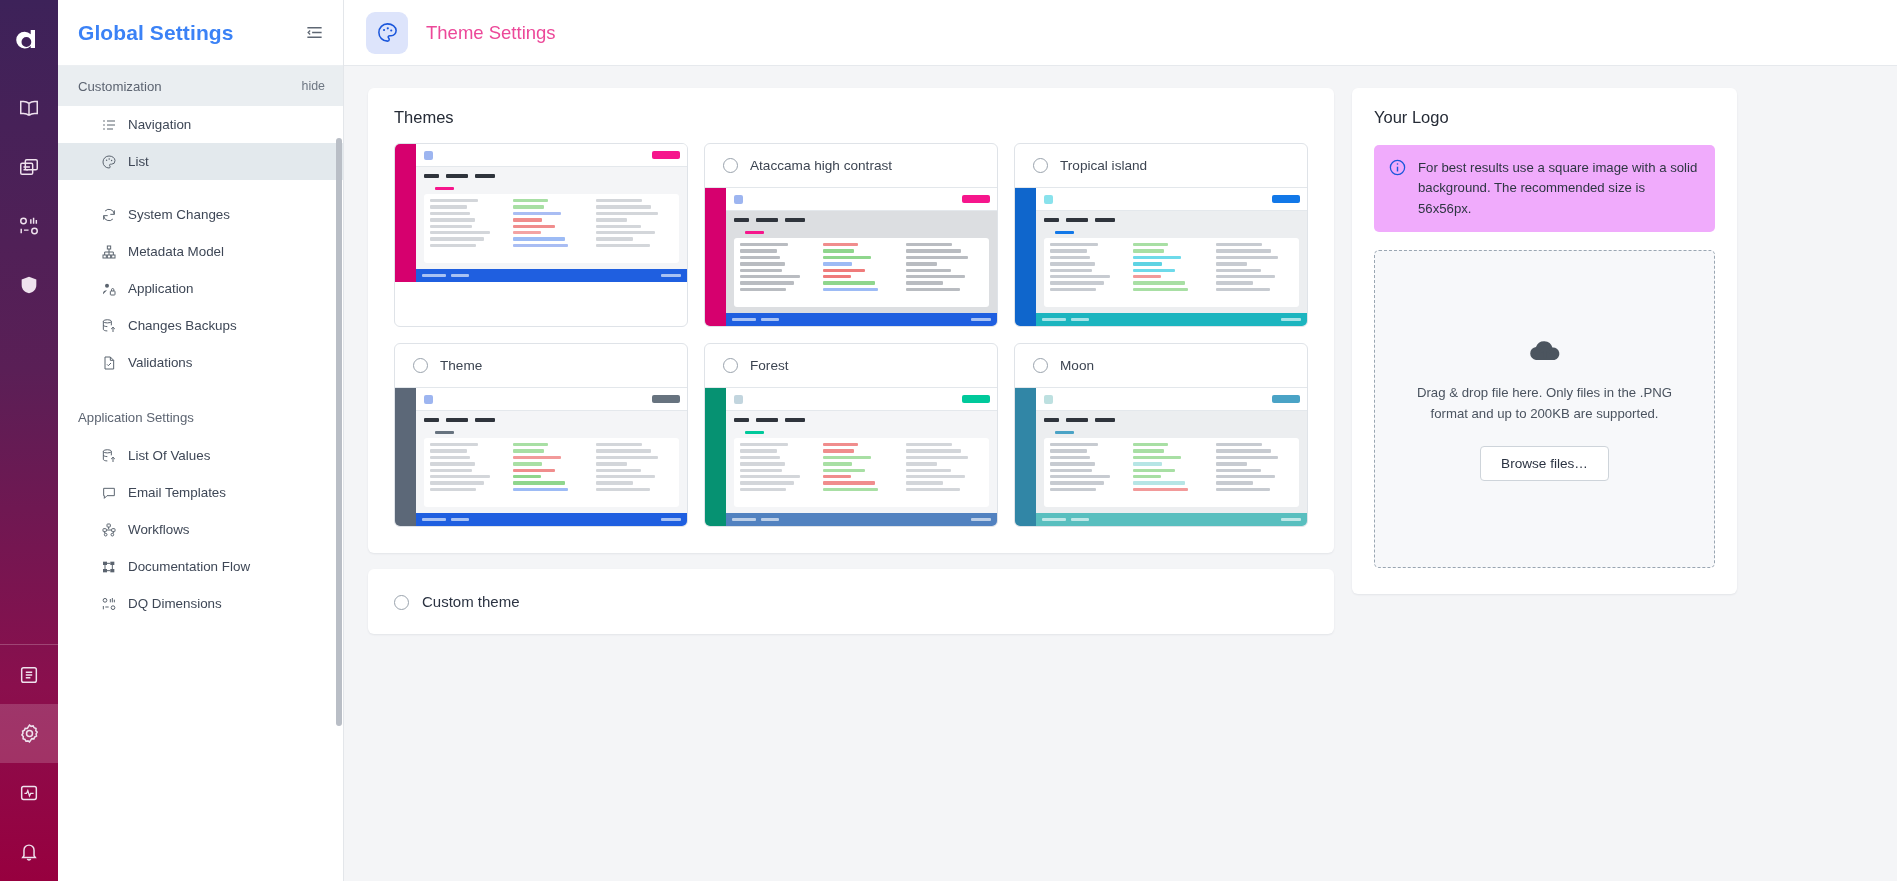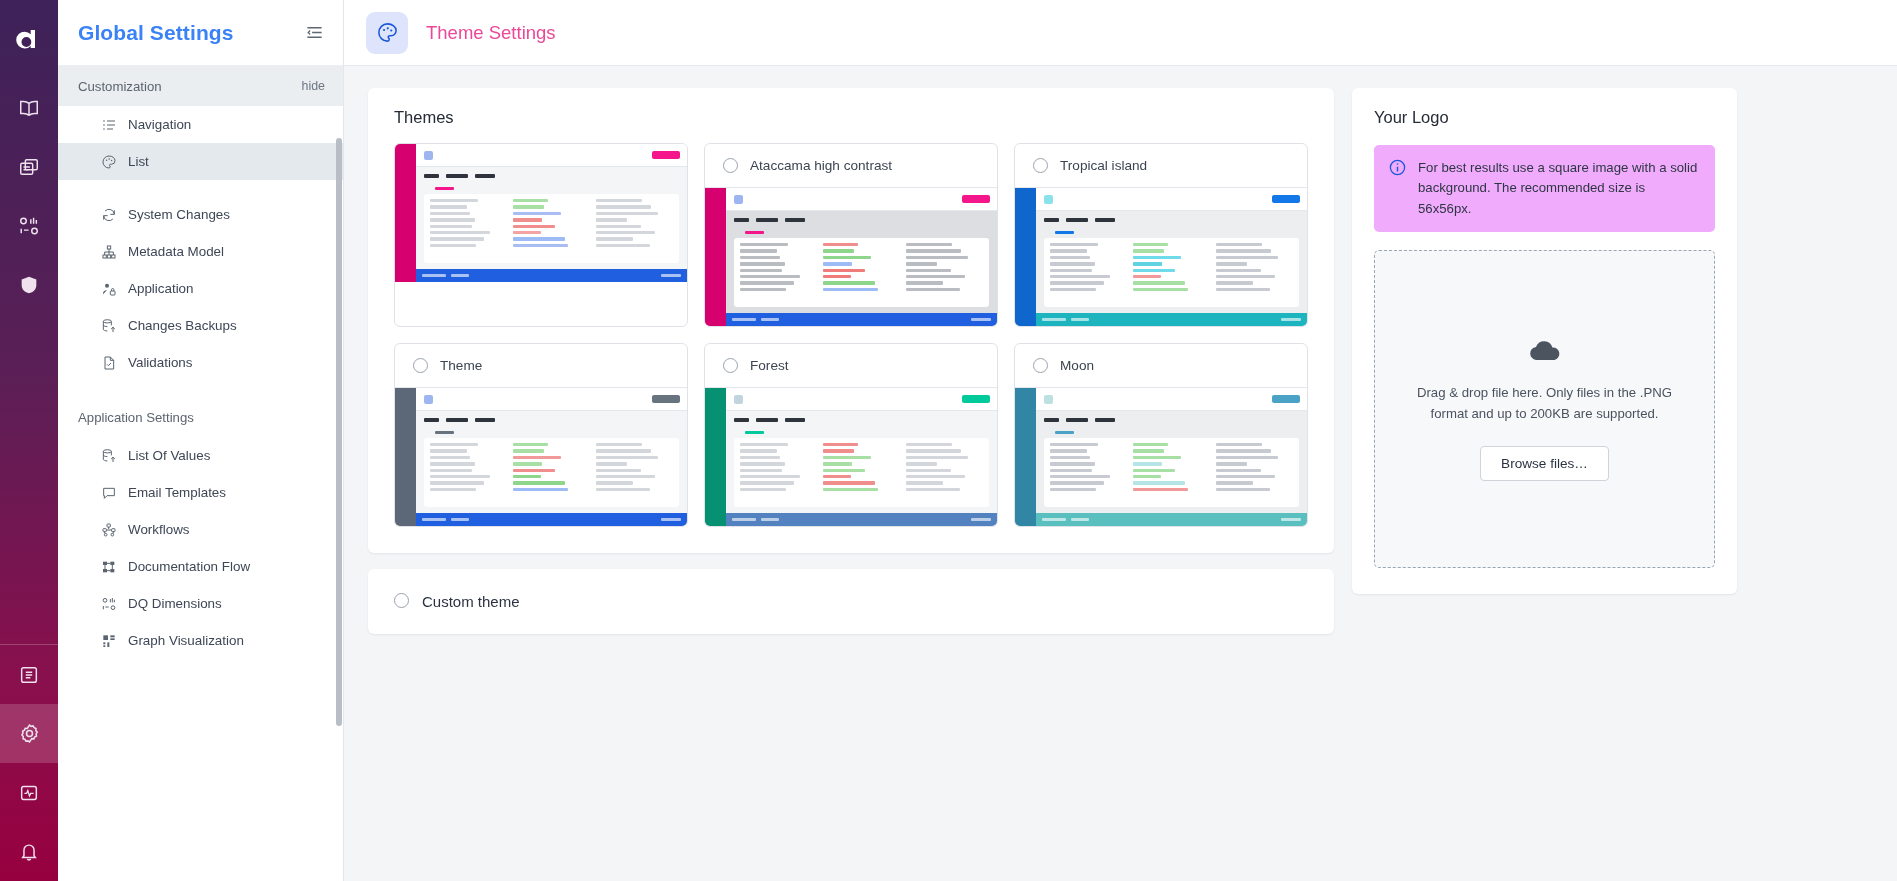--- a/index.html
+++ b/index.html
@@ -104,21 +104,21 @@
   .prev-tabs { display: flex; gap: 7px; height: 11px; align-items: flex-start; }
   .prev-tab { height: 4px; background: #2f343c; border-radius: 1px; }
   .prev-tabunder { height: 3px; border-radius: 1px; margin: 2px 0 0 11px; width: 19px; }
   .prev-panel { flex: 1 1 auto; background: #fff; border-radius: 3px; margin-top: 4px; display: grid; grid-template-columns: 1fr 1fr 1fr; padding: 5px 6px; gap: 0 6px; }
   .prev-col { display: flex; flex-direction: column; gap: 3px; }
   .prev-row { height: 3.4px; border-radius: 1px; background: #d3d6da; }
   .prev-foot { height: 13px; display: flex; align-items: center; justify-content: space-between; padding: 0 6px; }
   .prev-foot span { height: 3px; border-radius: 1px; background: rgba(255,255,255,.62); display: inline-block; }
   .prev-foot .fl { display: flex; gap: 5px; }
 
-  .custom-card { padding: 24px 26px; display: flex; align-items: flex-start; gap: 13px; }
+  .custom-card { padding: 24px 26px; display: flex; align-items: flex-end; gap: 13px; }
   .custom-label { font-size: 15px; color: #2b3342; }
 
   
   .col-right { width: 385px; flex: 0 0 385px; }
   .logo-card { padding: 20px 22px 26px; }
   .logo-title { font-size: 16.5px; color: #252b36; margin-bottom: 18px; }
   .info-box { background: #f0abfc; border-radius: 5px; padding: 13px 14px; display: flex; gap: 11px; justify-content: center; }
   .info-text { font-size: 13.2px; line-height: 1.55; color: #2e3643; }
   .dropzone {
     margin-top: 18px; height: 318px; border: 1.6px dashed #9aa6b2; border-radius: 5px;
@@ -340,33 +340,20 @@
       <div class="sb-item">
         <span class="ic">
             <svg width="16" height="16" viewBox="0 0 24 24">
               <circle cx="6" cy="6.5" r="2.8"></circle>
               <path d="M14 4.5v5M17 3v6.5M20 5.5v4"></path>
               <path d="M3.5 15v5M6.5 16.5h5"></path>
               <circle cx="18" cy="17.5" r="2.8"></circle>
             </svg>
           </span>
         <span>DQ Dimensions</span>
-      </div>
-      <div class="sb-item">
-        <span class="ic">
-            <svg width="16" height="16" viewBox="0 0 24 24">
-              <rect x="3.5" y="3.5" width="7" height="7" fill="#5b646f" stroke="none"></rect>
-              <rect x="14" y="3.5" width="6.5" height="3" fill="#5b646f" stroke="none"></rect>
-              <rect x="14" y="8" width="6.5" height="2.5" fill="#5b646f" stroke="none"></rect>
-              <rect x="3.5" y="14" width="3" height="3" fill="#5b646f" stroke="none"></rect>
-              <rect x="3.5" y="18.5" width="3" height="2.5" fill="#5b646f" stroke="none"></rect>
-              <rect x="9.5" y="14" width="3" height="7" fill="#5b646f" stroke="none"></rect>
-            </svg>
-          </span>
-        <span>Graph Visualization</span>
       </div>
       <div class="sb-scrollbar"></div>
     </div>
   </div>
 
   <div class="main">
     <div class="topbar">
       <div class="topbar-icon">
         <svg width="23" height="23" viewBox="0 0 24 24" fill="none" stroke="#1a56db" stroke-width="1.6">
             <path d="M12 3a9 9 0 1 0 0 18c1.2 0 1.8-.8 1.8-1.7 0-1.3-1.1-1.6-1.1-2.6 0-.8.7-1.4 1.6-1.4h1.4A5.3 5.3 0 0 0 21 10c0-4-4-7-9-7z"></path>

